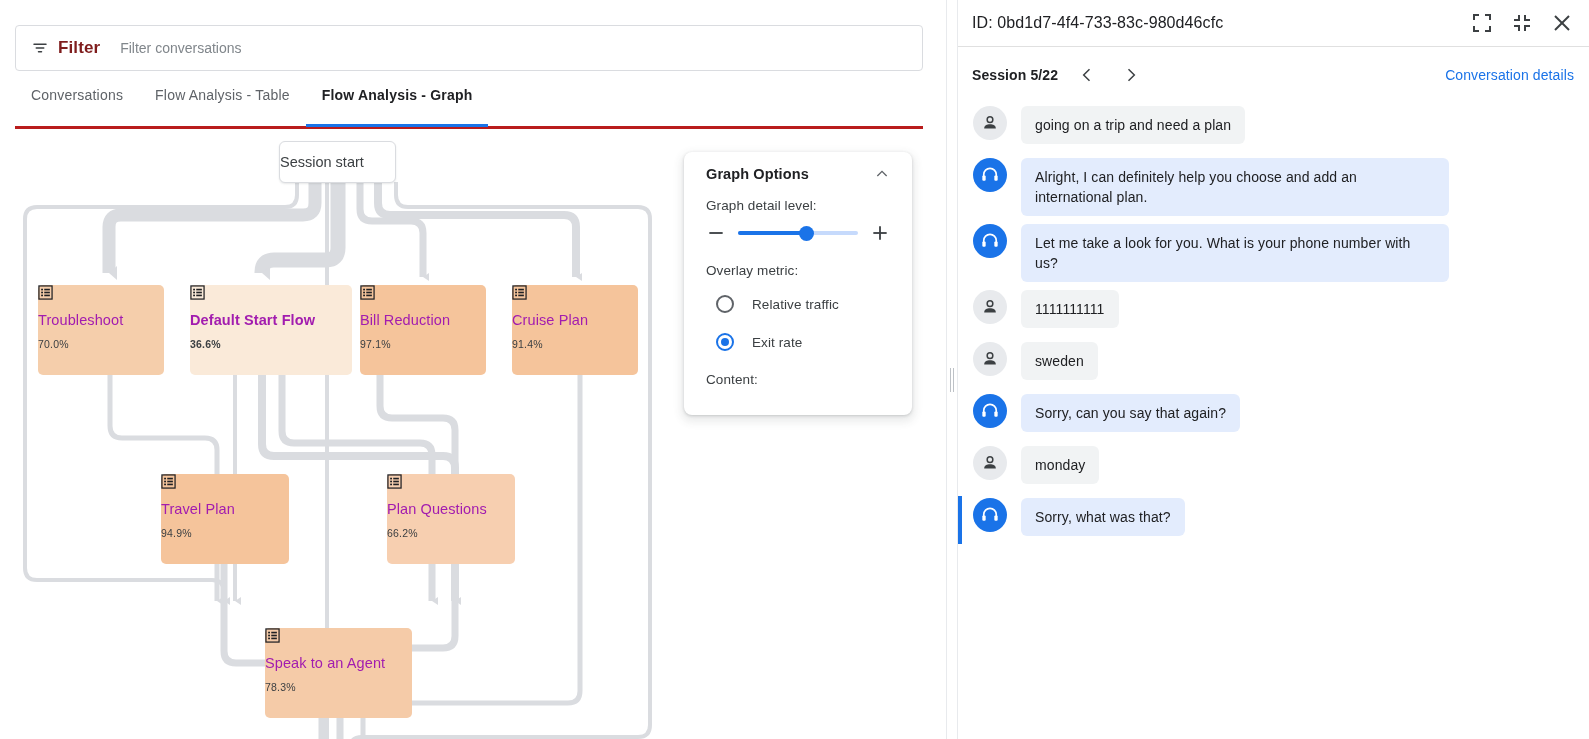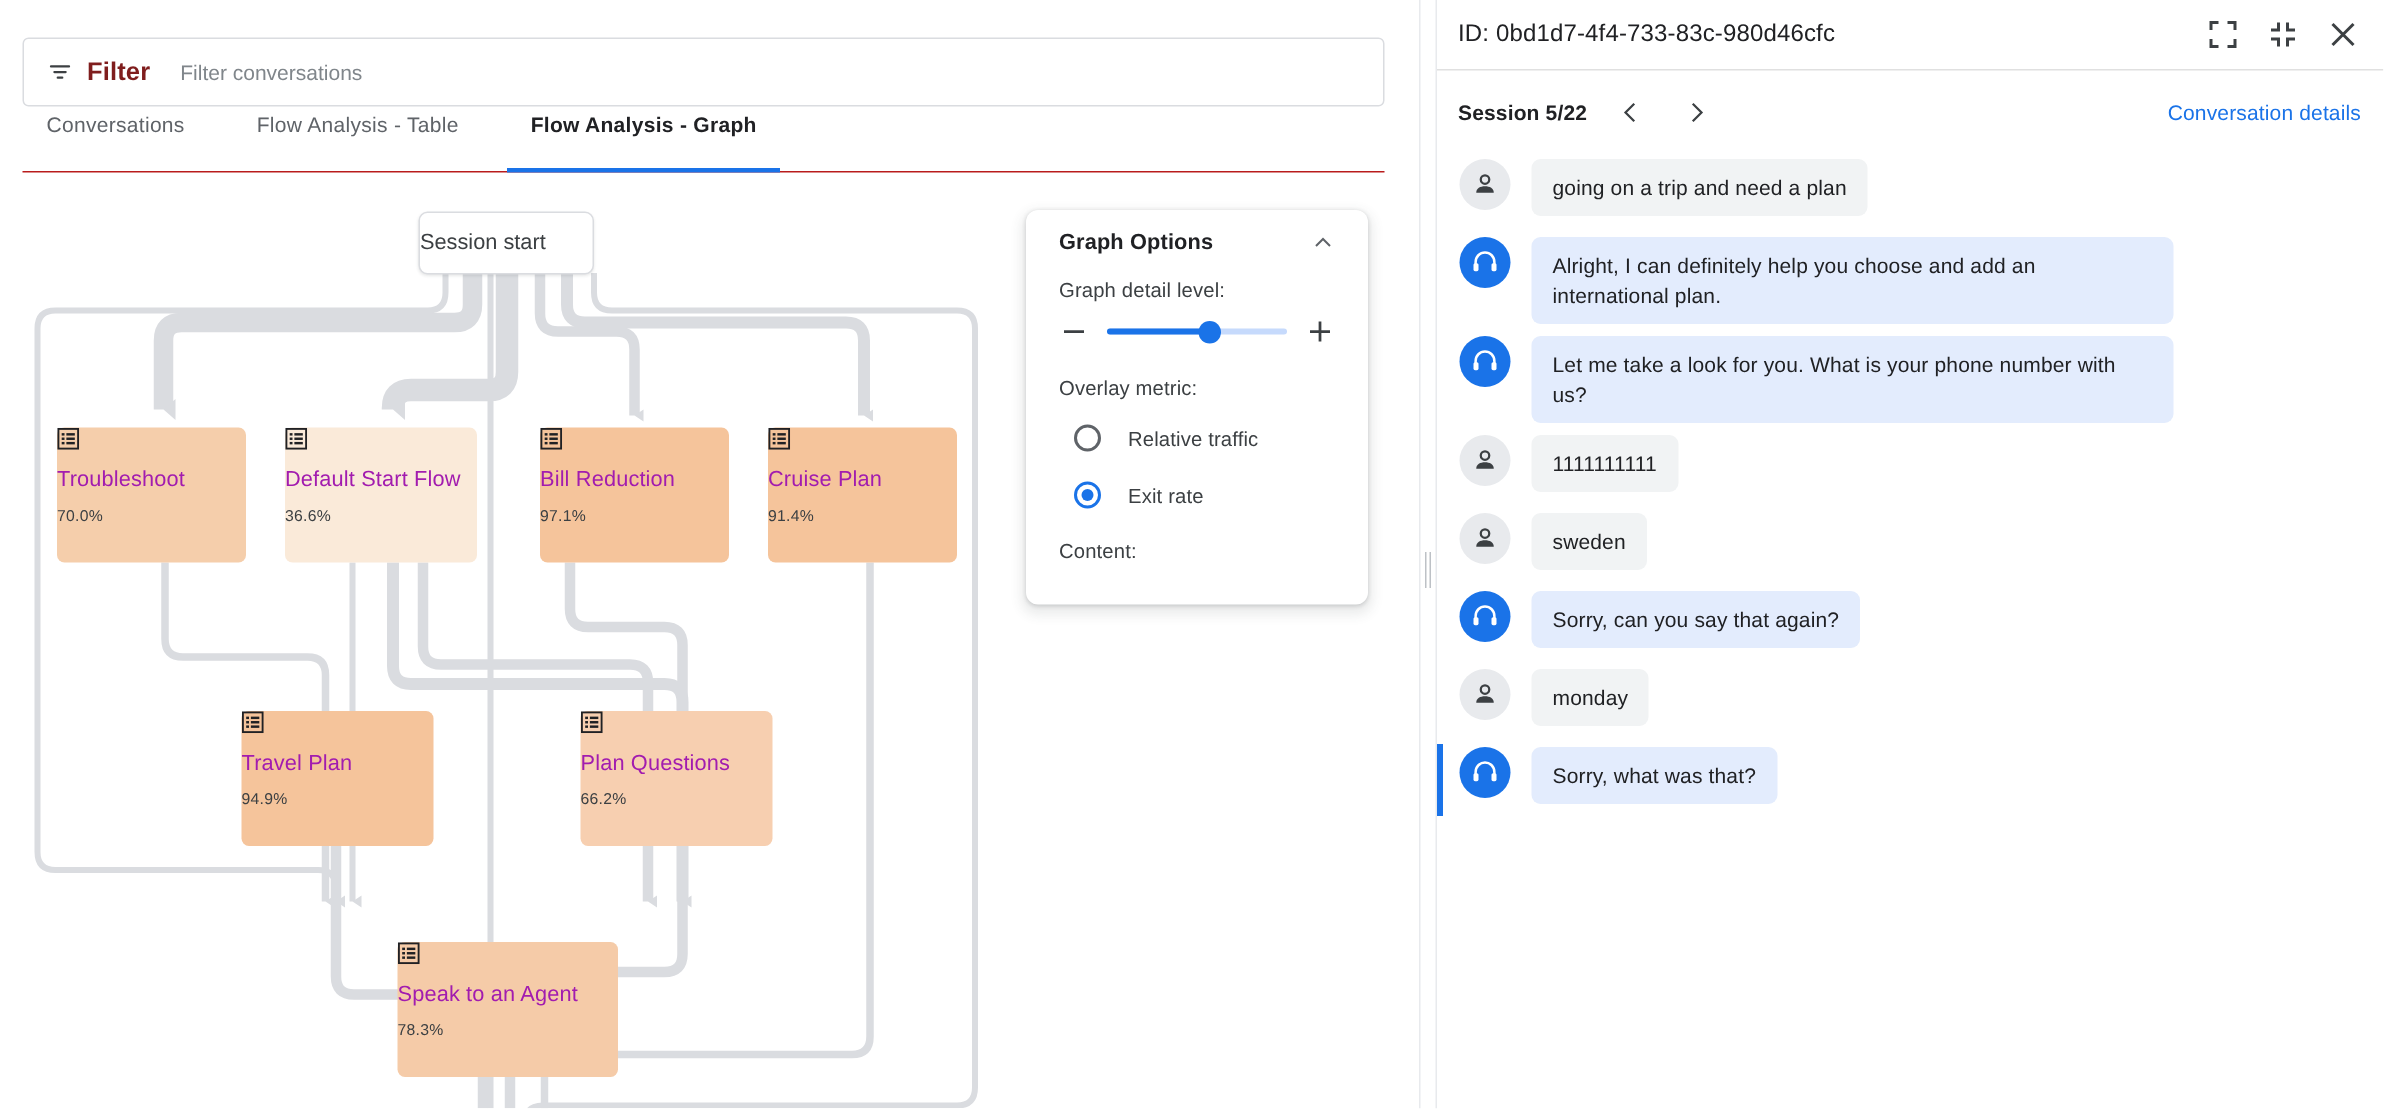--- a/index.html
+++ b/index.html
@@ -19,21 +19,21 @@
     display:flex;align-items:center;box-sizing:border-box;
   }
   .filter-icon{width:18px;height:18px;margin-left:15px;display:block;}
   .filter-label{font-size:17px;font-weight:bold;color:#7f1d1d;margin-left:9px;letter-spacing:.1px;}
   .filter-input{
     border:0;outline:0;background:transparent;margin-left:20px;flex:1;
     font-family:inherit;font-size:14px;color:#3c4043;padding:0;height:100%;
   }
   .filter-input::placeholder{color:#80868b;}
 
-  .tabs{position:absolute;left:15px;top:72px;width:908px;height:42px;border-bottom:1px solid #b91c1c;display:flex;gap:16px;}
+  .tabs{position:absolute;left:15px;top:84px;width:908px;height:42px;border-bottom:3px solid #b91c1c;display:flex;}
   .tab{
     position:relative;height:42px;display:flex;align-items:flex-start;justify-content:center;
     padding:0 16px;font-size:14px;color:#5f6368;cursor:pointer;letter-spacing:.2px;
     box-sizing:border-box;padding-top:3px;
   }
   .tab.active{color:#202124;font-weight:bold;}
   .tab.active::after{content:"";position:absolute;left:0;right:0;bottom:-1px;height:3px;background:#1a73e8;}
 
   
   #graph{position:absolute;left:0;top:131px;width:946px;height:608px;overflow:hidden;}
@@ -47,21 +47,21 @@
   .node .n-listicon{width:15px;height:15px;display:block;}
 
   .node-start{
     background:#fff;border:1px solid #dadce0;border-radius:6px;
     box-shadow:0 1px 2px rgba(60,64,67,.12);
     font-size:14.5px;color:#3c4043;
   }
 
   
   .gopts{
-    position:absolute;left:684px;top:140px;width:228px;
+    position:absolute;left:684px;top:152px;width:228px;
     background:#fff;border-radius:8px;
     box-shadow:0 1px 3px rgba(60,64,67,.22),0 4px 8px 3px rgba(60,64,67,.10);
     padding:14px 22px 22px 22px;box-sizing:border-box;z-index:30;
   }
   .gopts-head{display:flex;align-items:center;justify-content:space-between;margin-bottom:16px;}
   .gopts-title{font-size:14.5px;font-weight:bold;color:#202124;letter-spacing:.1px;}
   .chev{width:16px;height:16px;cursor:pointer;}
   .gopts-label{font-size:13.5px;color:#3c4043;margin-bottom:10px;letter-spacing:.1px;}
   .slider-row{display:flex;align-items:center;gap:12px;margin-bottom:20px;}
   .sl-btn{width:20px;height:20px;cursor:pointer;flex:0 0 auto;}
@@ -193,21 +193,21 @@
                 <rect x="10" y="6" width="9" height="2.6"></rect>
             <rect x="5" y="10.7" width="3" height="2.6"></rect>
                 <rect x="10" y="10.7" width="9" height="2.6"></rect>
             <rect x="5" y="15.4" width="3" height="2.6"></rect>
                 <rect x="10" y="15.4" width="9" height="2.6"></rect>
               </g>
           </svg>
         </span>
       </div>
 
-      <div class="node" style="left:190px;top:154px;width:128px;height:90px;background:#faead9;">
+      <div class="node" style="left:190px;top:154px;width:162px;height:90px;background:#faead9;font-weight:bold;">
         <span class="n-title">Default Start Flow</span>
         <span class="n-meta">
           <span class="n-pct">36.6%</span>
           <svg class="n-listicon" viewBox="0 0 24 24">
             <rect x="1.5" y="1.5" width="21" height="21" fill="none" stroke="#202124" stroke-width="2"></rect>
             <g fill="#202124">
                 <rect x="5" y="6" width="3" height="2.6"></rect>
                 <rect x="10" y="6" width="9" height="2.6"></rect>
             <rect x="5" y="10.7" width="3" height="2.6"></rect>
                 <rect x="10" y="10.7" width="9" height="2.6"></rect>

